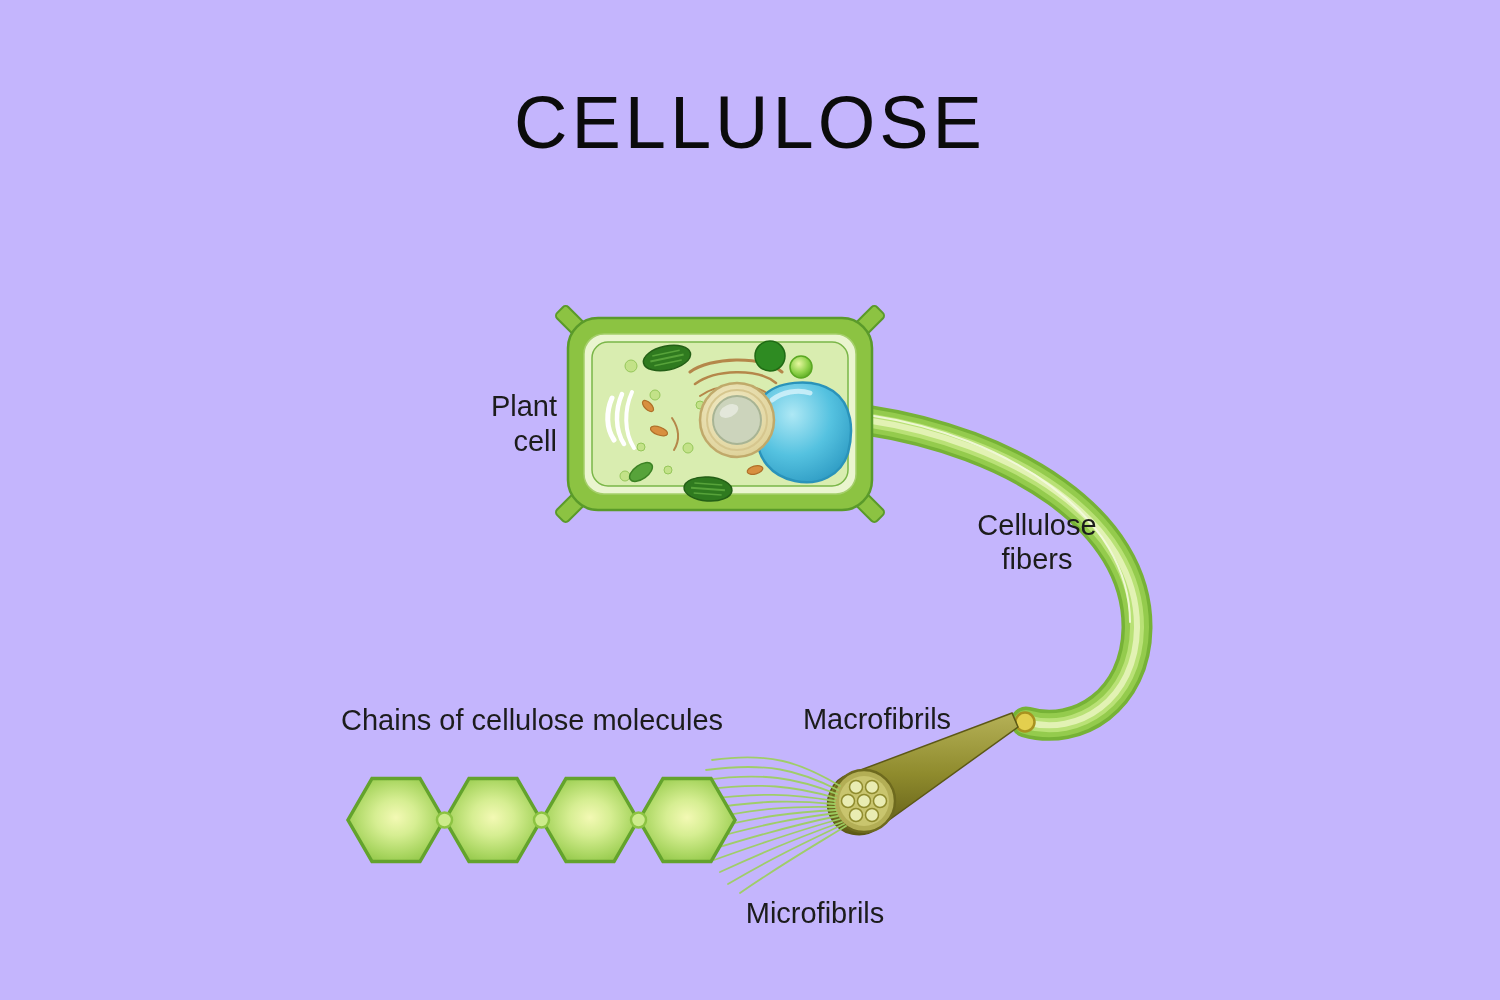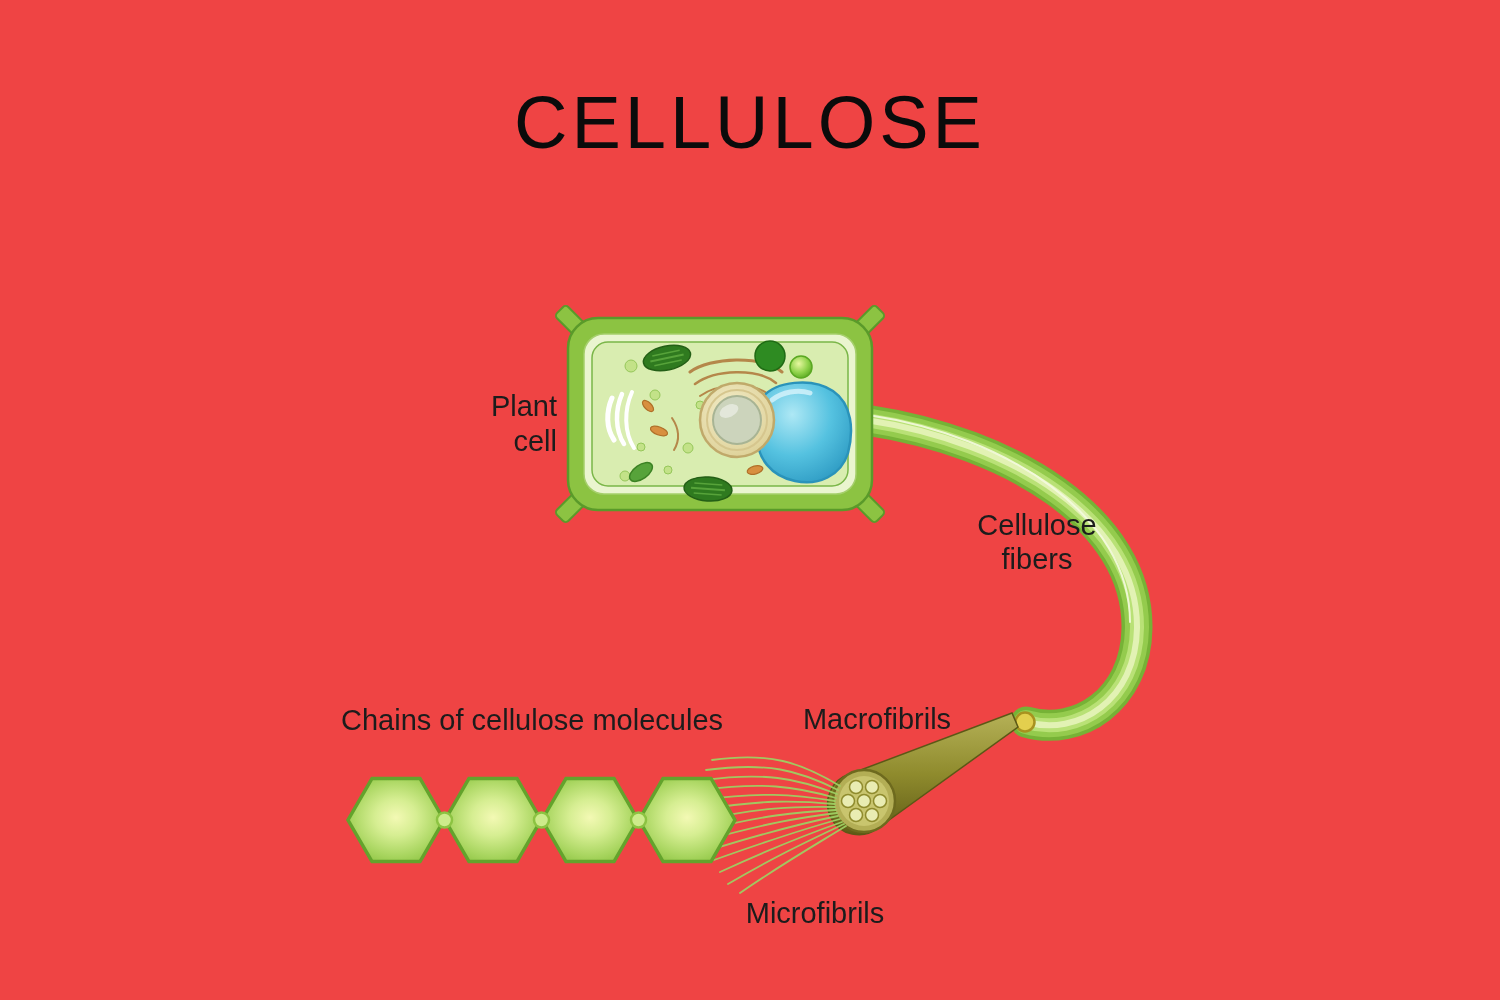--- a/index.html
+++ b/index.html
@@ -1,19 +1,19 @@
 <!DOCTYPE html>
 <html><head>
 <meta charset="utf-8">
 <style>
   html,body{margin:0;padding:0;background:#ffffff;}
   .canvas{
     position:relative;
     width:1500px;height:1000px;
-    background:#ef4444;
+    background:#c4b5fd;
     font-family:"Liberation Sans",sans-serif;
     overflow:hidden;
   }
   svg{display:block;}
   .title-text{
     font-family:"Liberation Sans",sans-serif;
     font-size:74px;
     letter-spacing:4px;
     fill:#0b0b0b;
   }

